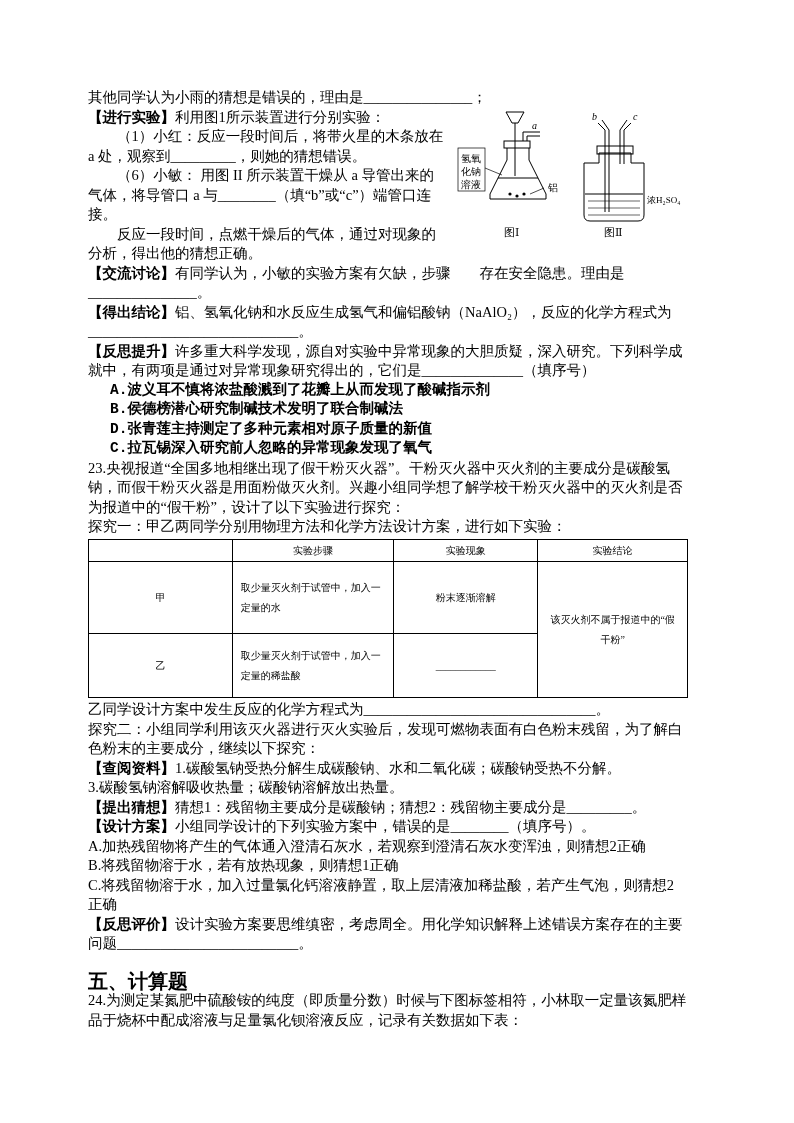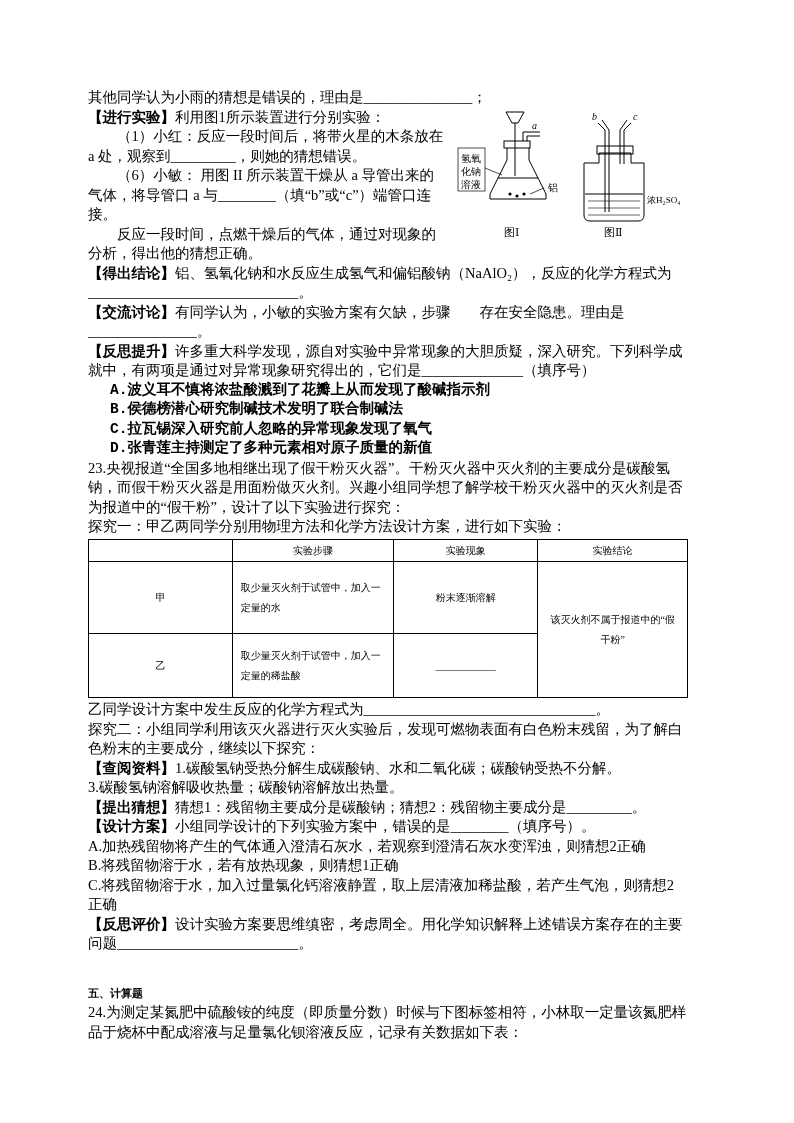--- a/index.html
+++ b/index.html
@@ -37,21 +37,21 @@
   .exp-table th, .exp-table td {
     border: 1px solid #000;
     font-weight: normal;
     padding: 1px 8px;
     text-align: center;
     vertical-align: middle;
   }
   .exp-table td.steps { text-align: left; margin-left: 8px; }
   .exp-table tr.r1 td { height: 72px; }
   .exp-table tr.r2 td { height: 64px; }
-  .sec-head { font-weight: bold; font-size: 11px; margin-top: 30px; }
+  .sec-head { font-weight: bold; font-size: 20px; margin-top: 18px; }
   svg text { font-family: "Liberation Serif", "DejaVu Serif", serif; }
 </style>
 </head>
 <body>
 
 <div class="page">
 
   <p>其他同学认为小雨的猜想是错误的，理由是_______________；</p>
 
   <div class="figure">
@@ -118,29 +118,29 @@
       </g>
     </svg>
   </div>
 
   <p><b>【进行实验】</b><span>利用图1所示装置进行分别实验：</span></p>
   <p class="indent1">（1）小红：反应一段时间后，将带火星的木条放在 a 处，观察到_________，则她的猜想错误。</p>
   <p class="indent1">（6）小敏： 用图 II 所示装置干燥从 a 导管出来的气体，将导管口 a 与________（填“b”或“c”）端管口连接。</p>
   <p class="indent1">反应一段时间，点燃干燥后的气体，通过对现象的分析，得出他的猜想正确。</p>
   <div class="clear"></div>
 
+  <p><b>【交流讨论】</b><span>有同学认为，小敏的实验方案有欠缺，步骤　　存在安全隐患。理由是_______________。</span></p>
   <p><b>【得出结论】</b><span>铝、氢氧化钠和水反应生成氢气和偏铝酸钠（NaAlO₂），反应的化学方程式为_____________________________。</span></p>
-  <p><b>【交流讨论】</b><span>有同学认为，小敏的实验方案有欠缺，步骤　　存在安全隐患。理由是_______________。</span></p>
   <p><b>【反思提升】</b><span>许多重大科学发现，源自对实验中异常现象的大胆质疑，深入研究。下列科学成就中，有两项是通过对异常现象研究得出的，它们是______________（填序号）</span></p>
 
   <div class="opts1">
     <p>A.波义耳不慎将浓盐酸溅到了花瓣上从而发现了酸碱指示剂</p>
     <p>B.侯德榜潜心研究制碱技术发明了联合制碱法</p>
+    <p>D.张青莲主持测定了多种元素相对原子质量的新值</p>
     <p>C.拉瓦锡深入研究前人忽略的异常现象发现了氧气</p>
-    <p>D.张青莲主持测定了多种元素相对原子质量的新值</p>
   </div>
 
   <p>23.央视报道“全国多地相继出现了假干粉灭火器”。干粉灭火器中灭火剂的主要成分是碳酸氢钠，而假干粉灭火器是用面粉做灭火剂。兴趣小组同学想了解学校干粉灭火器中的灭火剂是否为报道中的“假干粉”，设计了以下实验进行探究：</p>
   <p>探究一：甲乙两同学分别用物理方法和化学方法设计方案，进行如下实验：</p>
 
   <table class="exp-table">
     <colgroup>
         <col style="width:24%">
         <col style="width:27%">
         <col style="width:24%">

